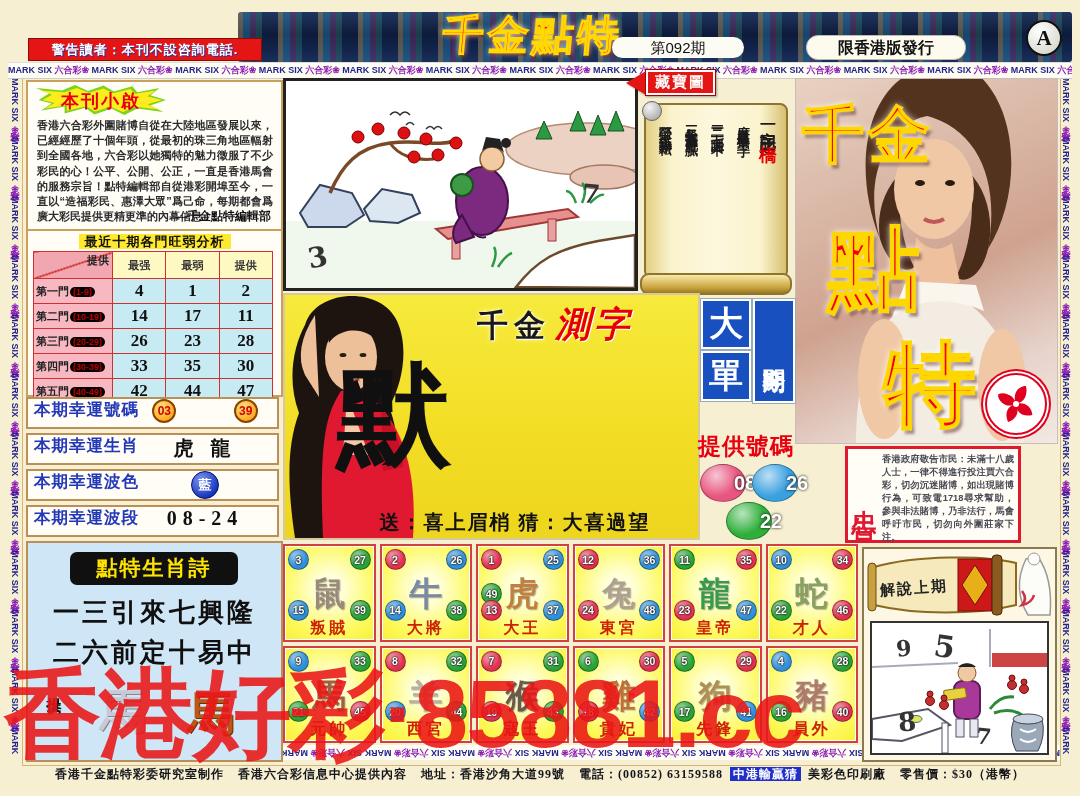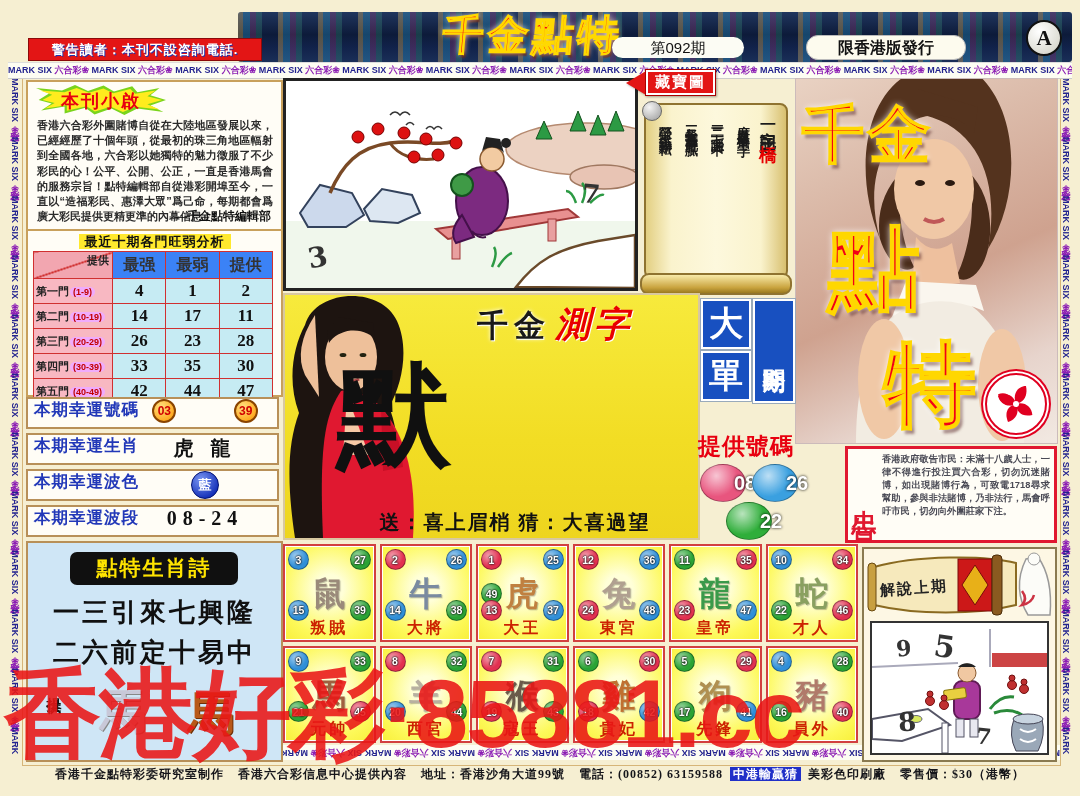--- a/index.html
+++ b/index.html
@@ -58,24 +58,24 @@
   .analysis-panel{left:26px;top:229px;width:253px;height:164px;}
   .analysis-title{position:absolute;left:0;top:1px;width:100%;text-align:center;}
   .analysis-title span{background:#ffe92e;padding:0 6px;font-size:13px;font-weight:900;color:#111;
     font-family:"Liberation Serif","DejaVu Serif",serif;letter-spacing:1px;}
   table.an{position:absolute;left:5px;top:20px;width:240px;border-collapse:collapse;}
   table.an th,table.an td{border:1px solid #d03030;}
   .an-corner{width:76px;height:24px;background:
       linear-gradient(to bottom right,transparent 48.5%,#d03030 48.5%,#d03030 51.5%,transparent 51.5%),#f2a6b0;
       position:relative;}
   .an-corner span{position:absolute;right:3px;top:1px;font-size:11px;font-weight:bold;color:#222;}
-  .an-h{background:#3b82f6;font-size:16px;font-weight:bold;color:#333;height:24px;
+  .an-h{background:#fef9c3;font-size:11px;font-weight:bold;color:#333;height:24px;
     font-family:"Liberation Serif","DejaVu Serif",serif;margin-top:16px;}
   .an-label{background:#f8b8c2;font-size:11px;font-weight:bold;color:#222;text-align:left;padding-left:2px;height:22px;white-space:nowrap;}
-  .an-range{background:#f0abfc;color:#c00000;border-radius:8px;padding:0 3px;font-size:9px;margin-left:1px;}
+  .an-range{background:#000000;color:#c00000;border-radius:8px;padding:0 3px;font-size:9px;margin-left:1px;}
   .an-val{background:#c6ebf3;text-align:center;font-size:17px;font-weight:bold;color:#111;
     font-family:"Liberation Serif","DejaVu Serif",serif;}
 
   .lucky-row{left:26px;width:253px;height:32px;background:#fffdf6;border:2px solid #b89058;display:flex;align-items:flex-start;padding:0 6px;box-sizing:border-box;z-index:2;position:absolute;}
   .lucky-label{color:#2238b8;font-weight:900;font-size:16.5px;letter-spacing:1px;white-space:nowrap;}
   .lucky-vals{flex:1;display:flex;justify-content:space-evenly;align-items:center;gap:44px;}
   .lucky-ball{width:24px;height:24px;border-radius:50%;background:radial-gradient(circle at 35% 30%,#ffe080,#ffa81e 75%);
     border:2px solid #8a4400;color:#d00000;font-size:12px;font-weight:900;display:flex;align-items:center;justify-content:center;box-sizing:border-box;}
   .lucky-text{font-size:20px;font-weight:900;color:#111;letter-spacing:6px;font-family:"Liberation Serif","DejaVu Serif",serif;}
   .color-ball{width:26px;height:26px;border-radius:50%;background:radial-gradient(circle at 35% 30%,#7a96f2,#1430b8 75%);
@@ -161,21 +161,21 @@
   .mh-qianjin{position:absolute;left:6px;top:14px;font-size:62px;font-weight:900;letter-spacing:4px;z-index:4;}
   .mh-char{position:absolute;font-size:92px;font-weight:900;z-index:4;}
   .mh-red{color:#f20016;font-family:"Liberation Serif","DejaVu Serif",serif;
     -webkit-text-stroke:1.5px #ffd700;text-shadow:0 0 7px #fff,3px 4px 3px rgba(60,0,0,.55);}
   .mh-dian{left:32px;top:128px;}
   .mh-te{left:88px;top:244px;}
   .bauhinia{position:absolute;right:10px;bottom:8px;width:58px;height:58px;border-radius:50%;background:#fff;
     border:2px solid #e00020;box-shadow:0 0 0 2px #fff,0 0 0 4px #e00020;display:flex;align-items:center;justify-content:center;z-index:5;}
 
   
-  .advice-panel{left:845px;top:446px;width:212px;height:97px;background:#fffdf6;border:3px solid #e01830;box-sizing:border-box;
+  .advice-panel{left:845px;top:446px;width:176px;height:97px;background:#fffdf6;border:3px solid #e01830;box-sizing:border-box;
     display:flex;z-index:3;position:absolute;}
   .advice-label{width:32px;display:flex;align-items:center;justify-content:center;writing-mode:vertical-rl;text-orientation:upright;
     color:#e01830;font-size:25px;font-weight:900;letter-spacing:6px;font-family:"Liberation Serif","DejaVu Serif",serif;}
   .advice-text{flex:1;font-size:9.3px;font-weight:bold;color:#4a4a55;line-height:1.4;padding:4px 4px 2px 2px;text-align:justify;}
 
   
   .lastissue-panel{left:862px;top:547px;width:195px;height:215px;background:#fdf7e4;border:2px solid #8a7a50;box-sizing:border-box;z-index:2;position:absolute;}
   .li-banner-label{position:absolute;left:16px;top:30px;font-size:15px;font-weight:900;color:#222;letter-spacing:2px;
     font-family:"Liberation Serif","DejaVu Serif",serif;transform:rotate(-4deg);z-index:4;}
   .li-scene{position:absolute;left:6px;top:72px;width:179px;height:134px;background:#fff;border:2px solid #333;box-sizing:border-box;}

